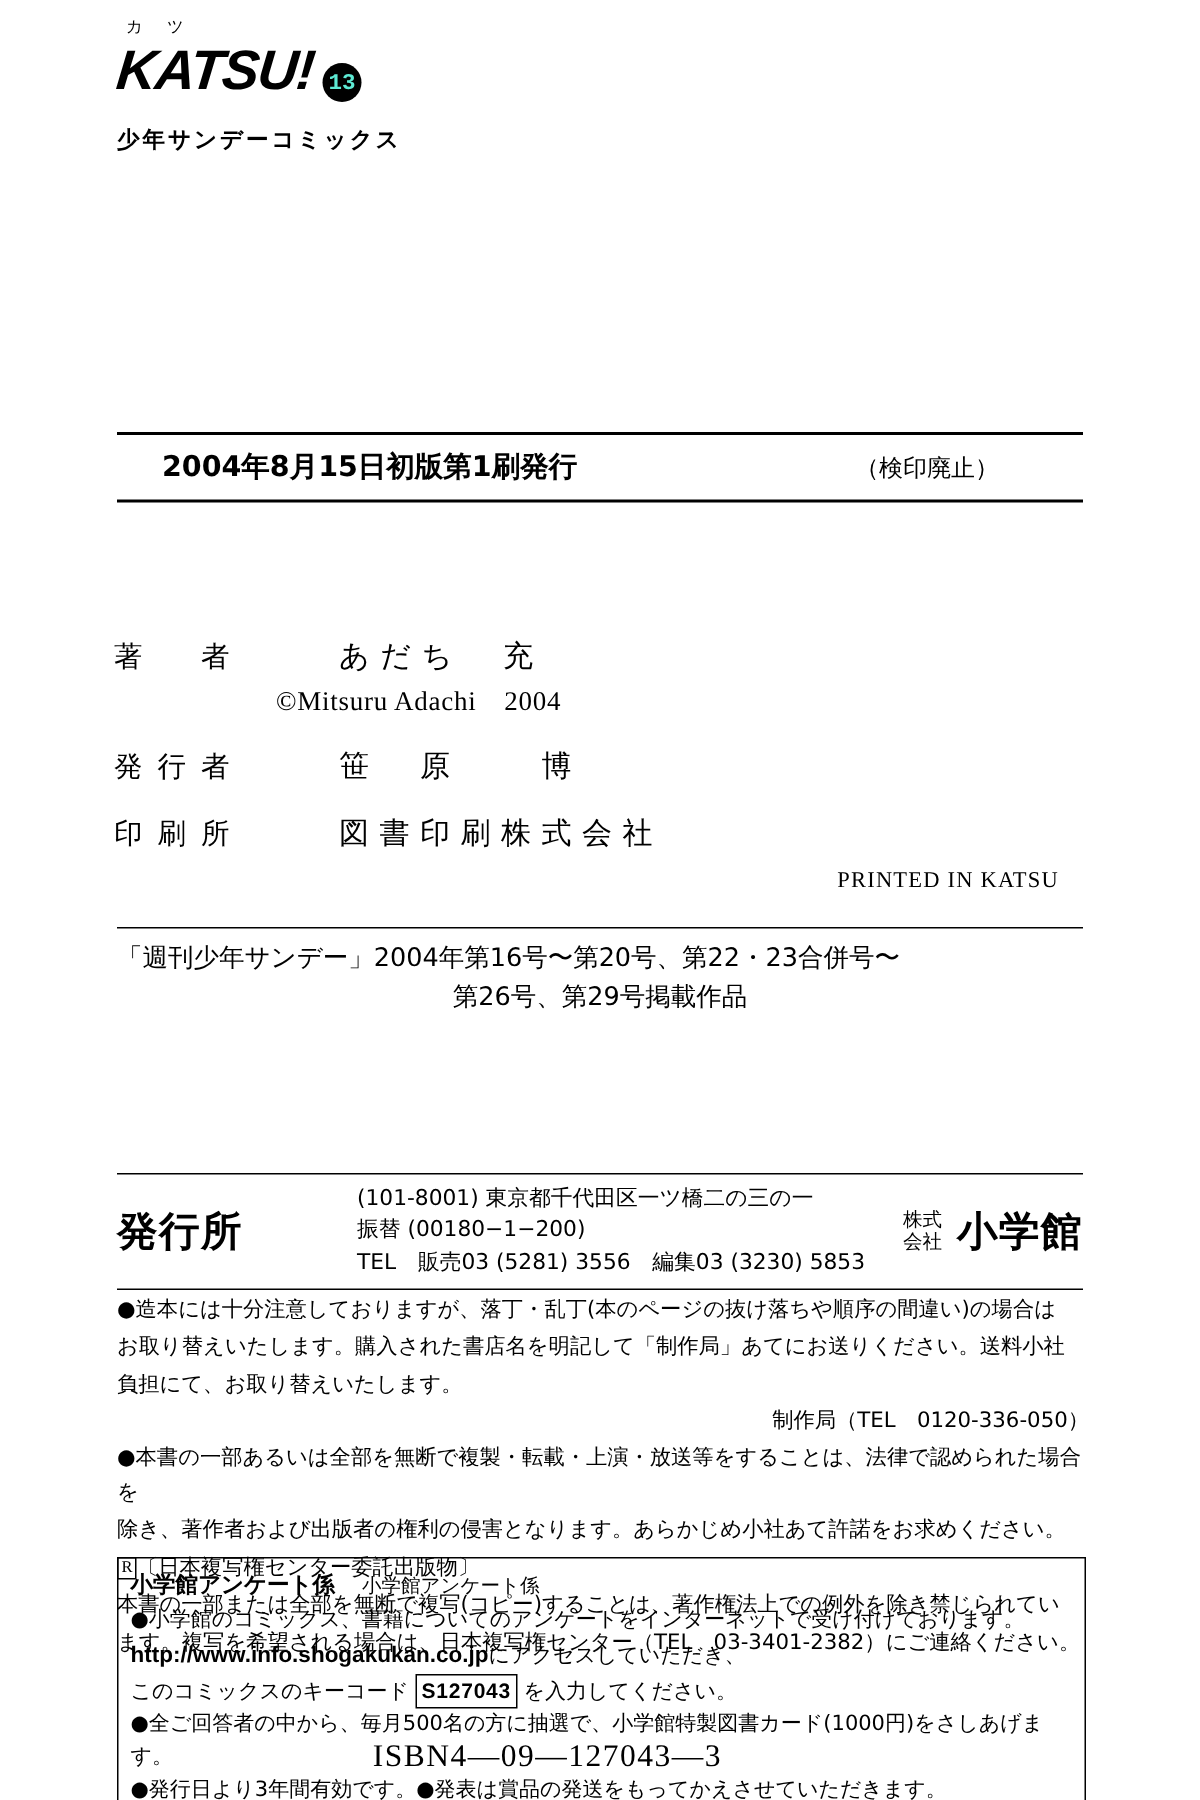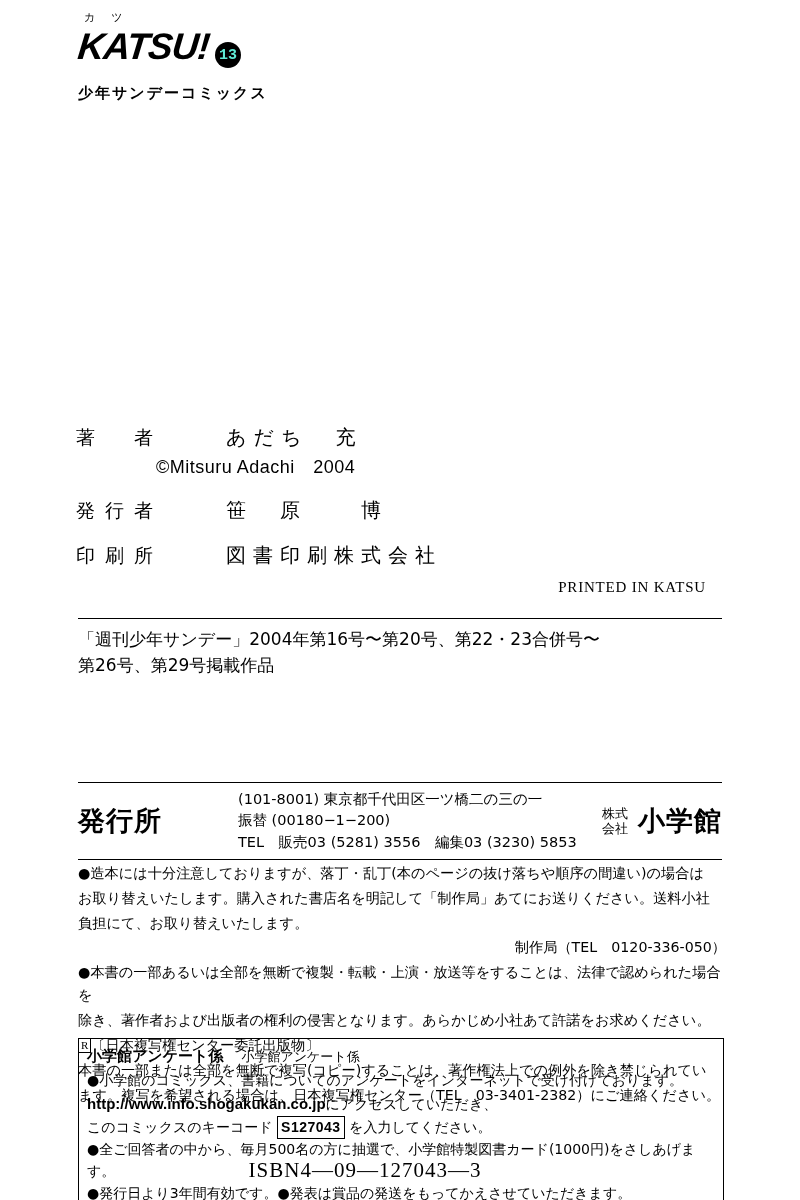--- a/index.html
+++ b/index.html
@@ -121,22 +121,22 @@
   .credit-label {
     width: 150px;
     font-size: 19px;
     letter-spacing: 10px;
   }
   .credit-value {
     font-size: 20px;
     letter-spacing: 7px;
   }
   .copyright {
-    margin: 2px 0 18px 80px;
-    font-family: Liberation Sans, sans-serif;
+    margin: 2px 0 18px 108px;
+    font-family: Liberation Serif, serif;
     font-size: 18px;
     letter-spacing: 0.5px;
   }
   .row-gap { margin-top: 18px; }
   .printed {
     text-align: right;
     font-family: "Liberation Serif", serif;
     font-size: 15px;
     letter-spacing: 0.8px;
     margin-top: 10px;
@@ -149,21 +149,21 @@
     left: 78px;
     top: 618px;
     width: 644px;
     border-top: 1.5px solid #000;
     padding-top: 7px;
     font-family: "DejaVu Sans", sans-serif;
     font-size: 17px;
     line-height: 1.55;
   }
   .serial .l1 { text-align: left; }
-  .serial .l2 { }
+  .serial .l2 { text-align: center; }
   .staff {
     margin-top: 8px;
     font-family: "DejaVu Sans", sans-serif;
     font-size: 17px;
     line-height: 1.62;
   }
 
   
   .publisher {
     position: absolute;
@@ -293,20 +293,24 @@
     <div class="logo-row">
       <span class="logo-wrap">
         <span class="ruby">カツ</span>
         <span class="logo-text">KATSU!</span>
       </span>
       <span class="vol-badge">13</span>
     </div>
     <div class="imprint">少年サンデーコミックス</div>
   </div>
 
+  <div class="publine">
+    <span class="date">2004年8月15日初版第1刷発行</span>
+    <span class="seal">（検印廃止）</span>
+  </div>
 
   <div class="credits">
     <div class="credit-row">
       <span class="credit-label">著　者</span>
       <span class="credit-value">あだち　充</span>
     </div>
     <div class="copyright">©Mitsuru Adachi　2004</div>
     <div class="credit-row row-gap">
       <span class="credit-label">発行者</span>
       <span class="credit-value">笹　原　　博</span>

